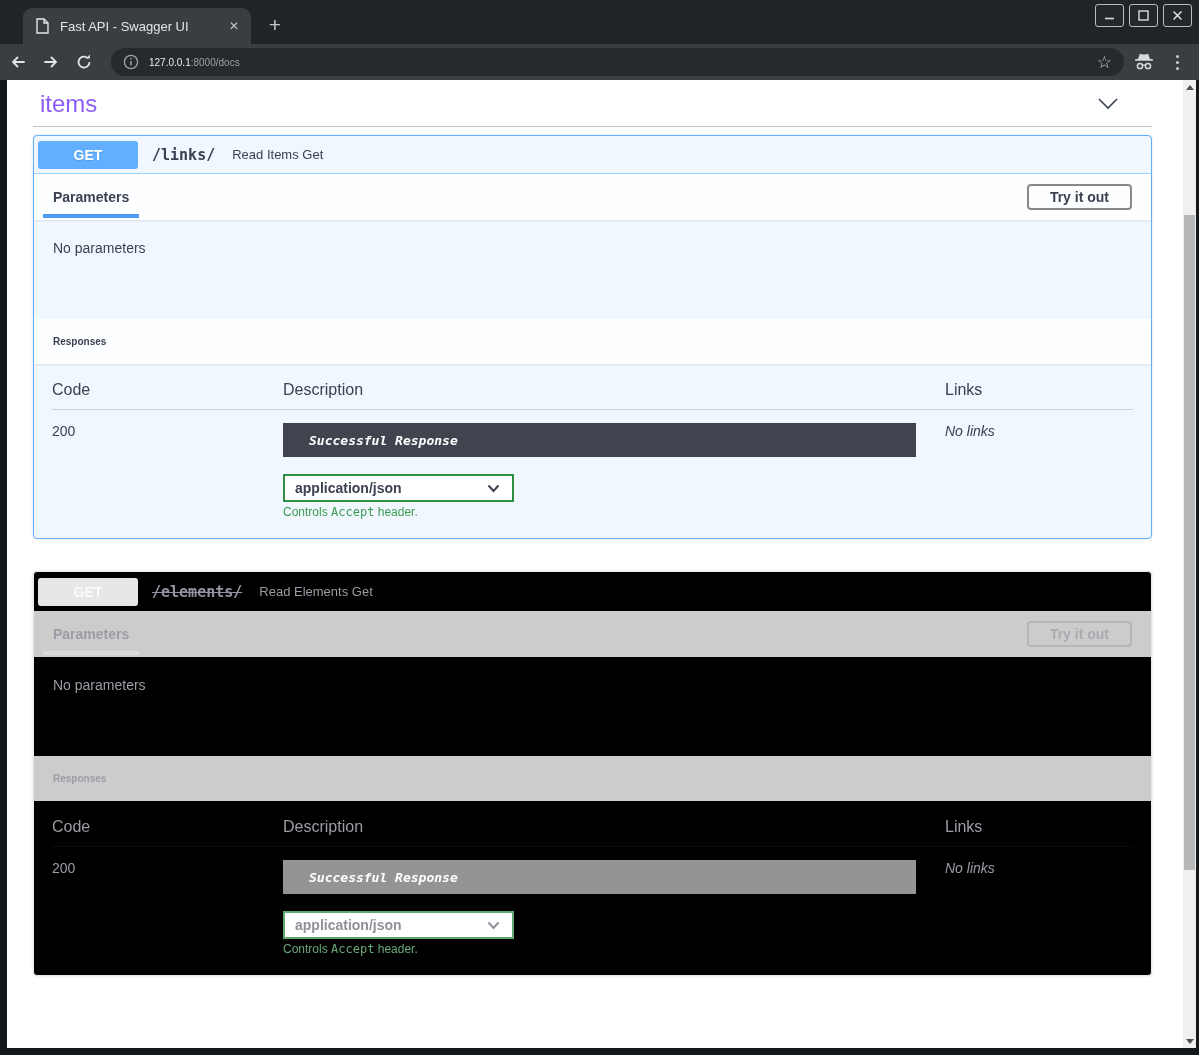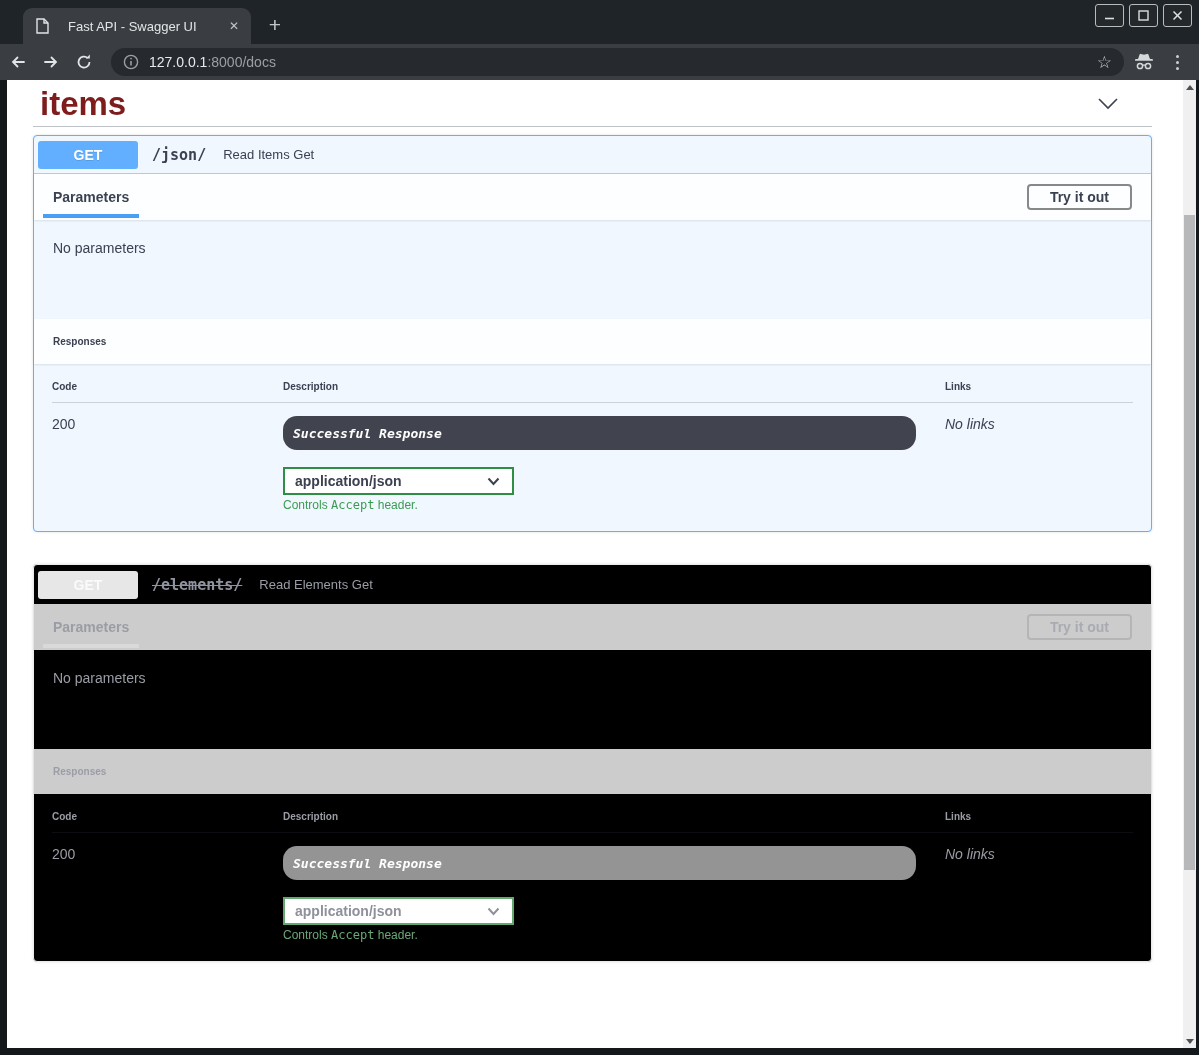--- a/index.html
+++ b/index.html
@@ -10,78 +10,78 @@
     position:relative;
     overflow:hidden;
   }
   
   .tabbar { position:absolute; left:0; top:0; width:1199px; height:44px; background:#1f2428; }
   .tab {
     position:absolute; left:23px; top:8px; width:228px; height:36px;
     background:#3a3e42; border-radius:9px 9px 0 0;
     display:flex; align-items:center; padding:0 8px 0 12px; cursor:default;
   }
-  .tab-title { color:#e2e4e6; font-size:13px; flex:1; margin-left:19px; white-space:nowrap; overflow:hidden; }
+  .tab-title { color:#e2e4e6; font-size:13px; flex:1; margin-left:11px; white-space:nowrap; overflow:hidden; }
   .tab-close { width:18px; height:18px; border-radius:50%; color:#c3c6c9; font-size:12px;
     display:flex; align-items:center; justify-content:center; cursor:pointer; }
   .newtab-btn { position:absolute; left:262px; top:12px; width:26px; height:26px; color:#c3c6c9;
     font-size:21px; font-weight:400; display:flex; align-items:center; justify-content:center;
     border-radius:50%; cursor:pointer; }
   .win-controls { position:absolute; right:7px; top:4px; display:flex; gap:5px; }
   .win-btn { width:29px; height:23px; border:1px solid #b9bcbe; border-radius:3px; background:#24282b;
     display:flex; align-items:center; justify-content:center; cursor:pointer; }
   .toolbar { position:absolute; left:0; top:44px; width:1199px; height:36px; background:#3a3e42;
     display:flex; align-items:center; }
   .nav-btn { width:30px; height:30px; display:flex; align-items:center; justify-content:center;
     margin-left:3px; border-radius:50%; cursor:pointer; }
   .omnibox { height:28px; background:#26292d; border-radius:14px; flex:1; margin:0 8px 0 12px;
     display:flex; align-items:center; padding:0 10px 0 12px; cursor:text; }
-  .url { font-size:14px; margin-left:10px; flex:1; white-space:nowrap; }
+  .url { font-size:10px; margin-left:10px; flex:1; white-space:nowrap; }
   .url-host { color:#e8eaed; }
   .url-rest { color:#9aa0a6; }
   .star { color:#c7cbce; font-size:17px; cursor:pointer; padding:0 2px; }
   .toolbar-right { display:flex; align-items:center; gap:14px; margin-right:14px; }
   .kebab { display:flex; flex-direction:column; gap:3px; cursor:pointer; padding:4px 6px; }
   .kebab i { width:3px; height:3px; border-radius:50%; background:#cdd0d2; display:block; }
 
   
   .viewport { position:absolute; left:7px; top:80px; width:1176px; height:968px; background:#fff; overflow:hidden; }
   .scrollbar { position:absolute; left:1183px; top:80px; width:13px; height:968px; background:#f0f0f0; }
   .sb-arrow { position:absolute; left:0; width:13px; height:14px; display:flex; align-items:center; justify-content:center; cursor:pointer; }
   .sb-arrow.up { top:0; } .sb-arrow.down { bottom:0; }
   .tri-up { width:0; height:0; border-left:4px solid transparent; border-right:4px solid transparent; border-bottom:5px solid #4e5154; }
   .tri-down { width:0; height:0; border-left:4px solid transparent; border-right:4px solid transparent; border-top:5px solid #4e5154; }
   .sb-thumb { position:absolute; left:1px; top:135px; width:11px; height:655px; background:#b6b8ba; cursor:grab; }
 
   .content { padding:9px 31px 0 26px; color:#3b4151; }
   .tag-header { border-bottom:1px solid #bfc3c8; padding:0 0 7px 7px; position:relative; cursor:pointer; }
-  .tag-title { font-size:33px; font-weight:bold; color:#7f1d1d; line-height:30px; }
+  .tag-title { font-size:24px; font-weight:normal; color:#8b5cf6; line-height:30px; }
   .tag-chevron { position:absolute; right:32px; top:6px; }
 
   
   .opblock { border-radius:4px; margin-top:8px; box-shadow:0 0 3px rgba(0,0,0,.12); }
   .op-summary { display:flex; align-items:center; padding:0 10px 0 4px; cursor:pointer; }
   .method-btn { width:100px; height:28px; border-radius:3px; color:#fff; font-weight:bold; font-size:14px;
     display:flex; align-items:center; justify-content:center; text-shadow:0 1px 0 rgba(0,0,0,.1); }
   .op-path { font-family:"DejaVu Sans Mono", monospace; font-weight:bold; font-size:15px; margin-left:14px; }
   .op-desc { font-size:13px; margin-left:17px; }
   .section-header { display:flex; align-items:center; justify-content:space-between;
     background:rgba(255,255,255,.8); padding:0 19px; box-shadow:0 1px 2px rgba(0,0,0,.1); position:relative; z-index:1; }
   .tab-item { font-size:14px; font-weight:bold; padding:13px 10px 9px 10px; margin-left:-10px; border-bottom:4px solid transparent; cursor:pointer; }
   .btn-try { font-size:14px; font-weight:bold; background:transparent; border:2px solid #888; border-radius:4px;
     padding:3px 21px; cursor:pointer; color:#3b4151; }
   .op-body { padding:20px 19px; font-size:14px; }
   .resp-wrapper { padding:17px 18px 0 18px; }
   .resp-grid { display:grid; grid-template-columns:231px 662px 1fr; }
-  .resp-head { font-size:10px; font-weight:bold; padding-bottom:10px; }
+  .resp-head { font-size:16px; font-weight:normal; padding-bottom:10px; }
   .resp-divider { grid-column:1 / 4; border-bottom:1px solid rgba(59,65,81,.2); }
   .resp-row-cell { padding-top:13px; font-size:14px; }
-  .resp-box { width:633px; height:34px; border-radius:14px; color:#fff;
+  .resp-box { width:633px; height:34px; border-radius:0; color:#fff;
     font-family:"DejaVu Sans Mono", monospace; font-style:italic; font-weight:bold; font-size:13px;
-    display:flex; align-items:center; padding-left:10px; }
+    display:flex; align-items:center; padding-left:26px; }
   .media-select { margin-top:17px; width:231px; height:28px; border-radius:0; background:#fff;
     display:flex; align-items:center; justify-content:space-between; padding:0 12px 0 10px;
     font-size:14px; font-weight:bold; cursor:pointer; }
   .accept-note { font-size:12px; margin-top:3px; padding-bottom:19px; }
   .mono { font-family:"DejaVu Sans Mono", monospace; }
   .no-links { font-style:italic; }
 
   
   .op-get { border:1px solid #61affe; background:#f0f7ff; }
   .op-get .op-summary { height:38px; border-bottom:1px solid rgba(97,175,254,.55); }
@@ -199,21 +199,21 @@
       <span class="tag-chevron">
         <svg width="24" height="18" viewBox="0 0 24 18">
           <polyline points="3,4 12,13 21,4" fill="none" stroke="#3b4151" stroke-width="1.6"></polyline>
         </svg>
       </span>
     </div>
 
     <div class="opblock op-get">
       <div class="op-summary">
         <div class="method-btn">GET</div>
-        <span class="op-path">/json/</span>
+        <span class="op-path">/links/</span>
         <span class="op-desc">Read Items Get</span>
       </div>
       <div class="section-header">
         <span class="tab-item"><span class="tab-item-label">Parameters</span></span>
         <button class="btn-try">Try it out</button>
       </div>
       <div class="op-body">
         <span>No parameters</span>
       </div>
       <div class="section-header resp-sec-header">

